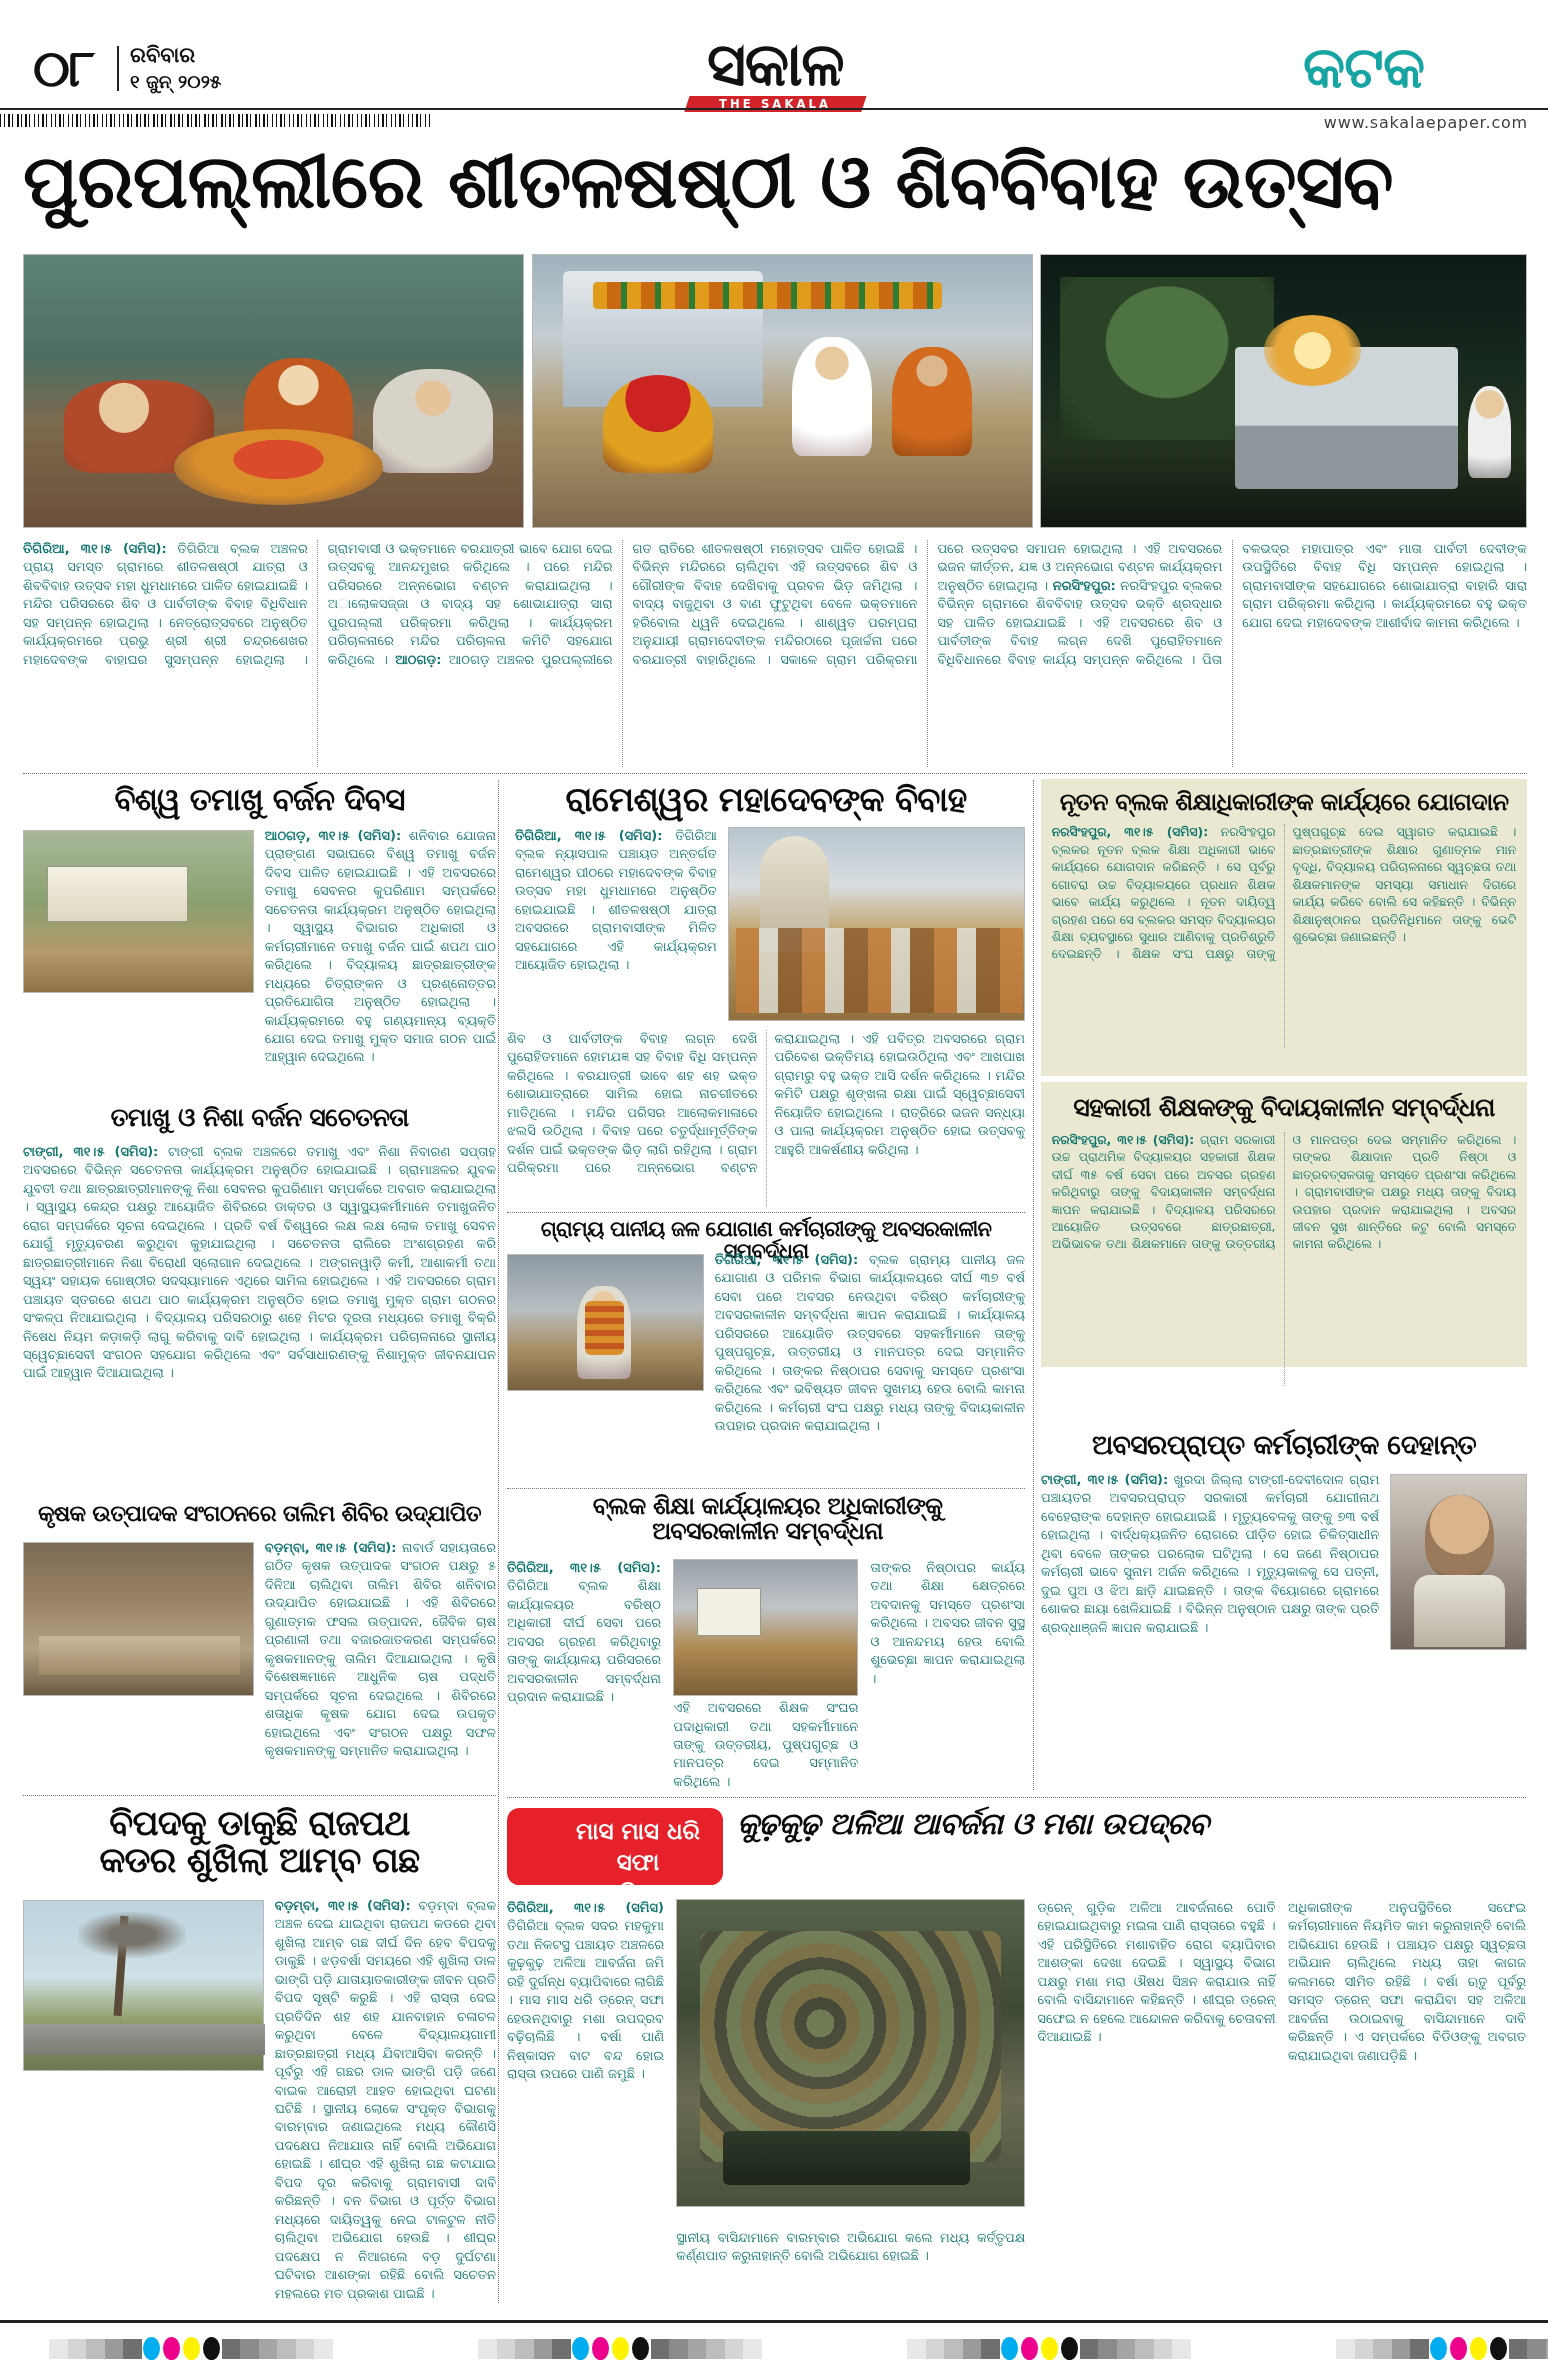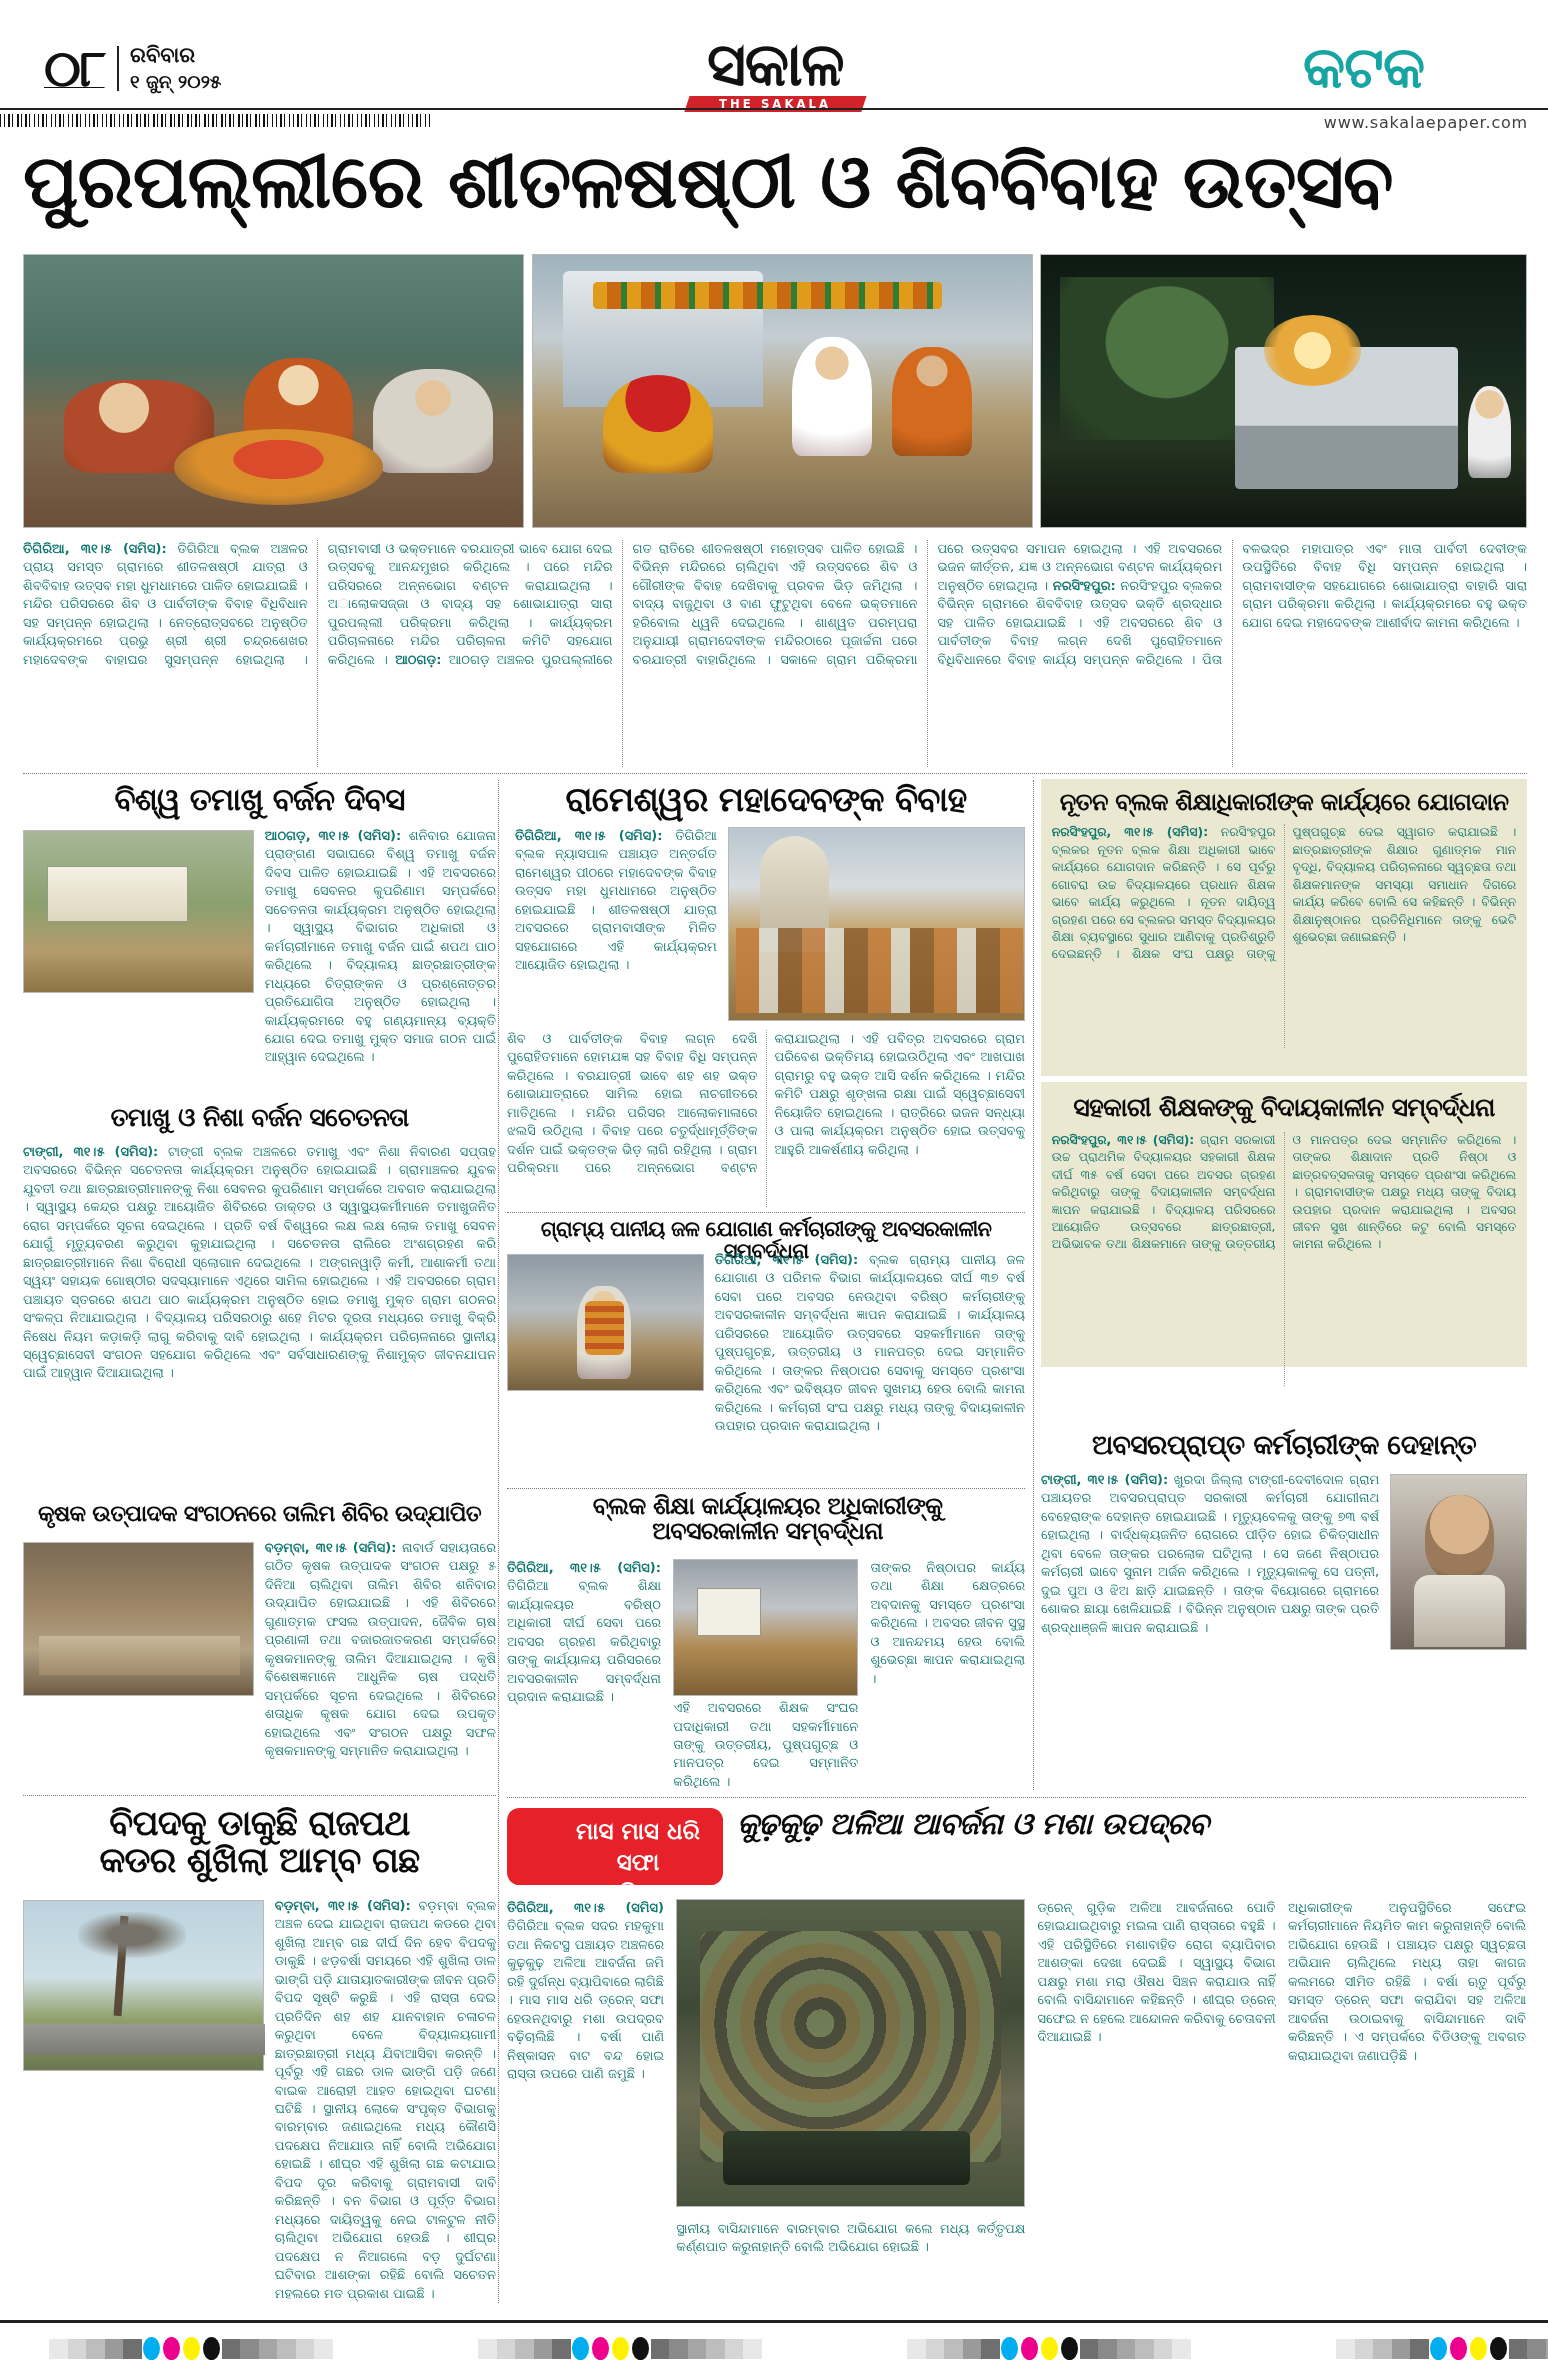--- a/index.html
+++ b/index.html
@@ -28,21 +28,21 @@
   .graysq{width:18.5px;height:20px;display:inline-block;}
   .cmyk{width:17px;height:23px;border-radius:50%;display:inline-block;margin:0 1.5px;vertical-align:-1.5px;}
   .marks{white-space:nowrap;}
   .flexrow{display:flex;}
 </style>
 </head>
 <body>
 
 <div id="page">
 
-  <div class="abs" style="left:44px;top:39px;text-decoration:underline;">
+  <div class="abs" style="left:33px;top:39px;">
     <span style="font-size:51px;font-weight:800;letter-spacing:-1.5px;">୦୮</span>
   </div>
   <div class="abs hairline" style="left:117px;top:46px;width:1.5px;height:45px;"></div>
   <div class="abs" style="left:130px;top:43px;font-size:21px;font-weight:600;">ରବିବାର</div>
   <div class="abs" style="left:130px;top:71px;font-size:18.5px;font-weight:700;">୧ ଜୁନ୍ ୨୦୨୫</div>
 
   <div class="abs" style="left:671px;top:34px;width:208px;text-align:center;">
     <div class="masthead">ସକାଳ</div>
     <div class="red-banner" style="margin:1.5px auto 0;width:177px;padding:0.8px 0;">
       <span>THE SAKALA</span>
@@ -207,21 +207,21 @@
   <div class="abs flexrow" style="left:507px;top:1899px;width:1019px;height:407px;gap:12.3px;">
     <div class="body-text" style="width:157px;">
       <span class="dateline">ତିଗିରିଆ, ୩୧।୫ (ସମିସ)</span>
       <span>ତିଗିରିଆ ବ୍ଲକ ସଦର ମହକୁମା ତଥା ନିକଟସ୍ଥ ପଞ୍ଚାୟତ ଅଞ୍ଚଳରେ କୁଢ଼କୁଢ଼ ଅଳିଆ ଆବର୍ଜନା ଜମି ରହି ଦୁର୍ଗନ୍ଧ ବ୍ୟାପିବାରେ ଲାଗିଛି । ମାସ ମାସ ଧରି ଡ୍ରେନ୍ ସଫା ହେଉନଥିବାରୁ ମଶା ଉପଦ୍ରବ ବଢ଼ିଚାଲିଛି । ବର୍ଷା ପାଣି ନିଷ୍କାସନ ବାଟ ବନ୍ଦ ହୋଇ ରାସ୍ତା ଉପରେ ପାଣି ଜମୁଛି ।</span>
     </div>
     <div style="width:349px;">
       <div class="photo" style="width:349px;height:308px;background:linear-gradient(180deg,#57624a 0%,#3e4a36 35%,#6b6a52 65%,#47523c 100%);">
         <div style="position:absolute;margin:31px 0 0 23px;width:301px;height:231px;background:repeating-radial-gradient(circle at 40% 40%,#7d8a5e 0 14px,#4a4a3a 14px 26px,#8a7a4a 26px 40px);opacity:.75;border-radius:10.8px;"></div>
         <div style="position:absolute;margin:231px 0 0 46px;width:247px;height:54px;background:linear-gradient(180deg,#2e3a2a,#1c241a);border-radius:6.2px;"></div>
       </div>
-      <div class="body-text" style="height:86px;margin-top:13px;">ସ୍ଥାନୀୟ ବାସିନ୍ଦାମାନେ ବାରମ୍ବାର ଅଭିଯୋଗ କଲେ ମଧ୍ୟ କର୍ତ୍ତୃପକ୍ଷ କର୍ଣ୍ଣପାତ କରୁନାହାନ୍ତି ବୋଲି ଅଭିଯୋଗ ହୋଇଛି ।</div>
+      <div class="body-text" style="height:86px;margin-top:22px;">ସ୍ଥାନୀୟ ବାସିନ୍ଦାମାନେ ବାରମ୍ବାର ଅଭିଯୋଗ କଲେ ମଧ୍ୟ କର୍ତ୍ତୃପକ୍ଷ କର୍ଣ୍ଣପାତ କରୁନାହାନ୍ତି ବୋଲି ଅଭିଯୋଗ ହୋଇଛି ।</div>
     </div>
     <div class="body-text" style="width:238px;">ଡ୍ରେନ୍ ଗୁଡ଼ିକ ଅଳିଆ ଆବର୍ଜନାରେ ପୋତି ହୋଇଯାଇଥିବାରୁ ମଇଳା ପାଣି ରାସ୍ତାରେ ବହୁଛି । ଏହି ପରିସ୍ଥିତିରେ ମଶାବାହିତ ରୋଗ ବ୍ୟାପିବାର ଆଶଙ୍କା ଦେଖା ଦେଇଛି । ସ୍ୱାସ୍ଥ୍ୟ ବିଭାଗ ପକ୍ଷରୁ ମଶା ମରା ଔଷଧ ସିଞ୍ଚନ କରାଯାଉ ନାହିଁ ବୋଲି ବାସିନ୍ଦାମାନେ କହିଛନ୍ତି । ଶୀଘ୍ର ଡ୍ରେନ୍ ସଫେଇ ନ ହେଲେ ଆନ୍ଦୋଳନ କରିବାକୁ ଚେତାବନୀ ଦିଆଯାଇଛି ।</div>
     <div class="body-text" style="flex:1;">ଅଧିକାରୀଙ୍କ ଅନୁପସ୍ଥିତିରେ ସଫେଇ କର୍ମଚାରୀମାନେ ନିୟମିତ କାମ କରୁନାହାନ୍ତି ବୋଲି ଅଭିଯୋଗ ହେଉଛି । ପଞ୍ଚାୟତ ପକ୍ଷରୁ ସ୍ୱଚ୍ଛତା ଅଭିଯାନ ଚାଲିଥିଲେ ମଧ୍ୟ ତାହା କାଗଜ କଲମରେ ସୀମିତ ରହିଛି । ବର୍ଷା ଋତୁ ପୂର୍ବରୁ ସମସ୍ତ ଡ୍ରେନ୍ ସଫା କରାଯିବା ସହ ଅଳିଆ ଆବର୍ଜନା ଉଠାଇବାକୁ ବାସିନ୍ଦାମାନେ ଦାବି କରିଛନ୍ତି । ଏ ସମ୍ପର୍କରେ ବିଡିଓଙ୍କୁ ଅବଗତ କରାଯାଇଥିବା ଜଣାପଡ଼ିଛି ।</div>
   </div>
 
   <div class="abs cream" style="left:1041px;top:779px;width:486px;height:297px;padding:7.7px 10.8px;box-sizing:border-box;">
     <div class="headline center" style="font-size:24px;margin:3.1px 0 9.3px;">ନୂତନ ବ୍ଲକ ଶିକ୍ଷାଧିକାରୀଙ୍କ କାର୍ଯ୍ୟରେ ଯୋଗଦାନ</div>
     <div class="body-text cols2" style="height:224px;font-size:12.3px;">
       <span class="dateline">ନରସିଂହପୁର, ୩୧।୫ (ସମିସ):</span>
       <span>ନରସିଂହପୁର ବ୍ଲକର ନୂତନ ବ୍ଲକ ଶିକ୍ଷା ଅଧିକାରୀ ଭାବେ କାର୍ଯ୍ୟରେ ଯୋଗଦାନ କରିଛନ୍ତି । ସେ ପୂର୍ବରୁ ଗୋବରା ଉଚ୍ଚ ବିଦ୍ୟାଳୟରେ ପ୍ରଧାନ ଶିକ୍ଷକ ଭାବେ କାର୍ଯ୍ୟ କରୁଥିଲେ । ନୂତନ ଦାୟିତ୍ୱ ଗ୍ରହଣ ପରେ ସେ ବ୍ଲକର ସମସ୍ତ ବିଦ୍ୟାଳୟର ଶିକ୍ଷା ବ୍ୟବସ୍ଥାରେ ସୁଧାର ଆଣିବାକୁ ପ୍ରତିଶ୍ରୁତି ଦେଇଛନ୍ତି । ଶିକ୍ଷକ ସଂଘ ପକ୍ଷରୁ ତାଙ୍କୁ ପୁଷ୍ପଗୁଚ୍ଛ ଦେଇ ସ୍ୱାଗତ କରାଯାଇଛି । ଛାତ୍ରଛାତ୍ରୀଙ୍କ ଶିକ୍ଷାର ଗୁଣାତ୍ମକ ମାନ ବୃଦ୍ଧି, ବିଦ୍ୟାଳୟ ପରିଚାଳନାରେ ସ୍ୱଚ୍ଛତା ତଥା ଶିକ୍ଷକମାନଙ୍କ ସମସ୍ୟା ସମାଧାନ ଦିଗରେ କାର୍ଯ୍ୟ କରିବେ ବୋଲି ସେ କହିଛନ୍ତି । ବିଭିନ୍ନ ଶିକ୍ଷାନୁଷ୍ଠାନର ପ୍ରତିନିଧିମାନେ ତାଙ୍କୁ ଭେଟି ଶୁଭେଚ୍ଛା ଜଣାଇଛନ୍ତି ।</span>

